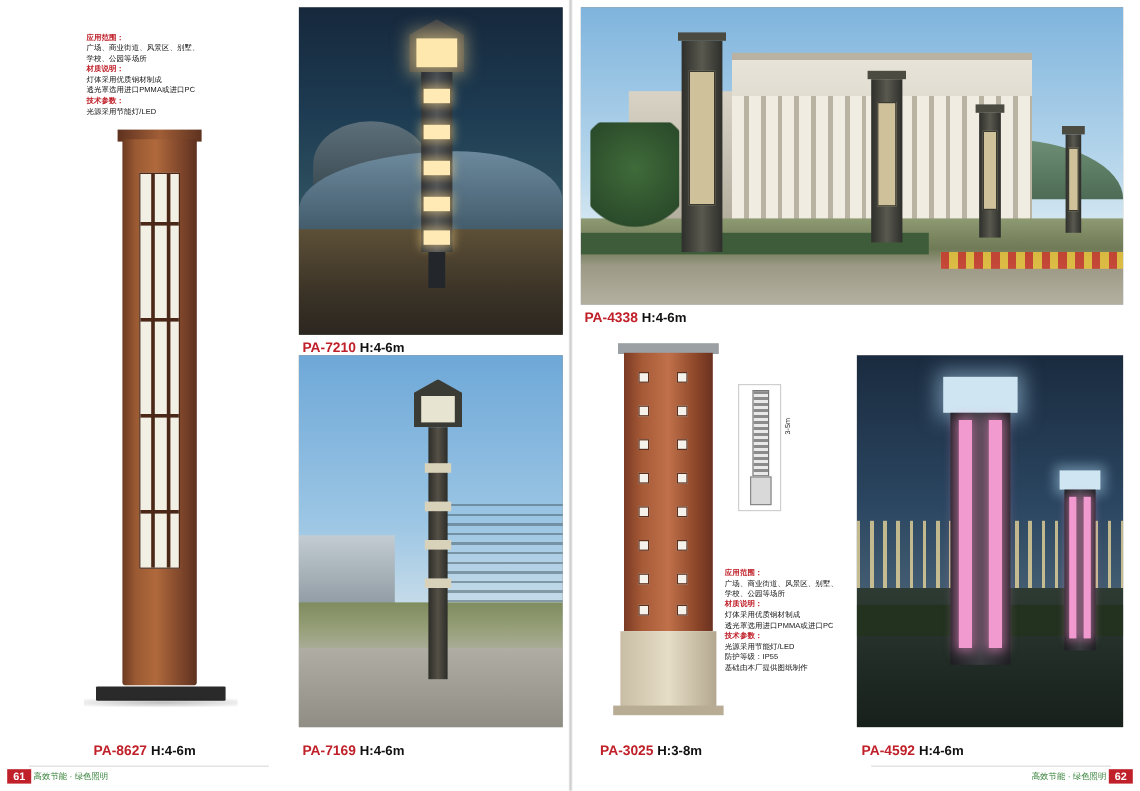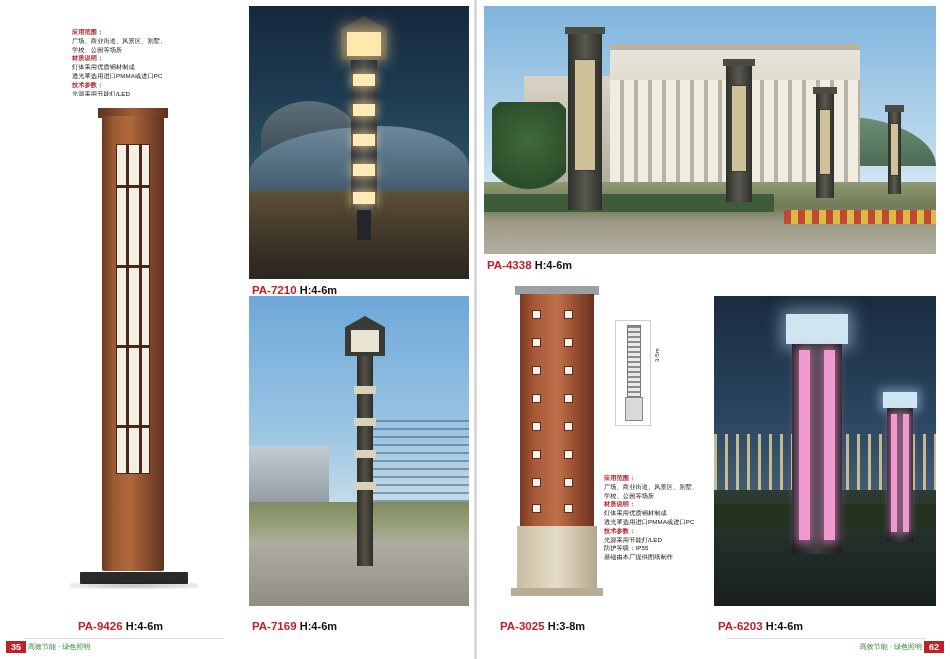--- a/index.html
+++ b/index.html
@@ -269,21 +269,21 @@
       <div class="vbar" style="left:22px"></div>
       <div class="bar" style="top:40px"></div>
       <div class="bar" style="top:120px"></div>
       <div class="bar" style="top:200px"></div>
       <div class="bar" style="top:280px"></div>
     </div>
     <div class="post6101-base"></div>
     <div class="post6101-shadow"></div>
   </div>
   <div class="caption" style="left:78px; top:620px;">
-    <span>PA-9426</span>
+    <span>PA-8627</span>
     <span class="h">H:4-6m</span>
   </div>
 
   <div class="photo" id="p6102">
     <div class="sky6102"></div>
     <div class="bldg6102b"></div>
     <div class="bldg6102"></div>
     <div class="ground6102"></div>
     <div class="lamp6102">
       <div class="head"></div>
@@ -414,26 +414,26 @@
       <div class="pink" style="left:44px"></div>
     </div>
     <div class="lamp6203b">
       <div class="cap"></div>
       <div class="body"></div>
       <div class="pink" style="left:11px"></div>
       <div class="pink" style="left:23px"></div>
     </div>
   </div>
   <div class="caption" style="left:718px; top:620px;">
-    <span>PA-6203</span>
+    <span>PA-4592</span>
     <span class="h">H:4-6m</span>
   </div>
 
   <div class="footline" style="left:24px; width:200px;"></div>
   <div class="footline" style="right:24px; width:200px;"></div>
 
-  <div class="pgnum left">35</div>
+  <div class="pgnum left">61</div>
   <div class="foot left">高效节能 · 绿色照明</div>
 
   <div class="pgnum right">62</div>
   <div class="foot right">高效节能 · 绿色照明</div>
 
 </div>
 
 </body></html>

